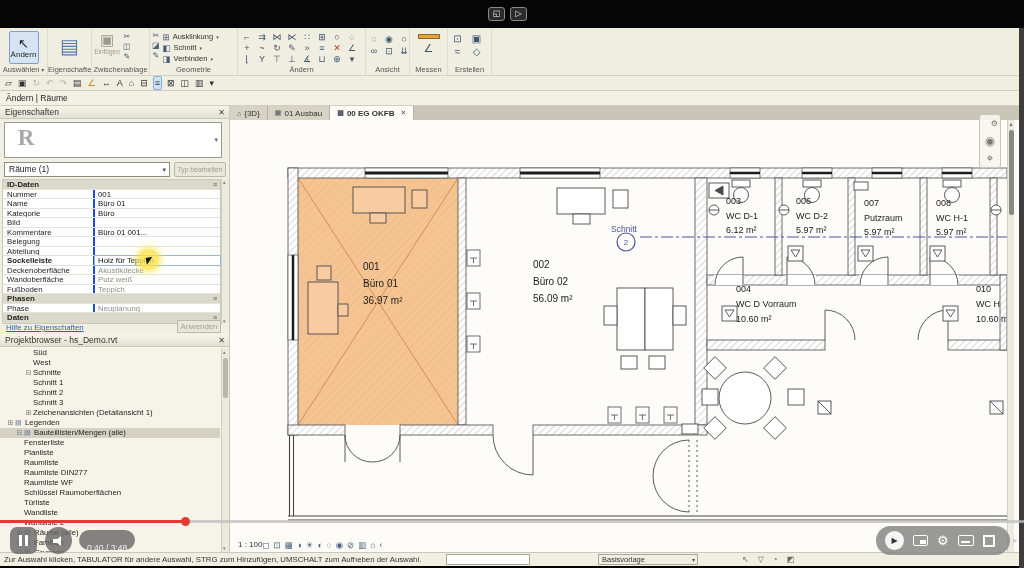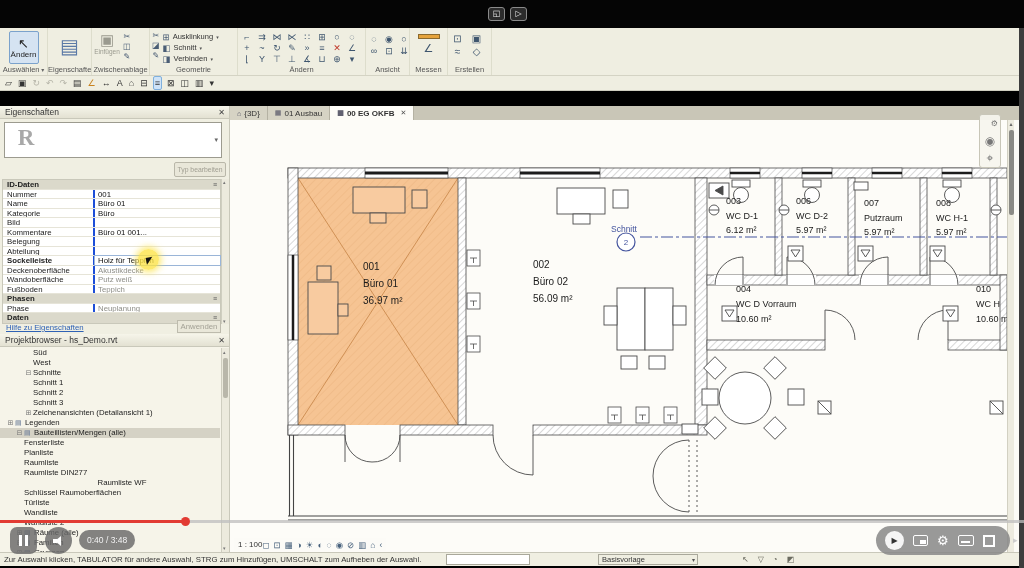--- a/index.html
+++ b/index.html
@@ -116,21 +116,21 @@
 .vprog{position:absolute;left:0;top:520px;width:1024px;height:3px;background:rgba(190,190,190,.75);z-index:40}
 .vfill{width:186px;height:3px;background:#e23b33}
 .vdot{position:absolute;left:181px;top:-3px;width:9px;height:9px;border-radius: 50%;background:#e23b33}
 .pctl{position:absolute;z-index:41}
 .pause{left:10px;top:527px;width:27px;height:27px;border-radius:7px;background:rgba(105,105,105,.82);display:flex;align-items:center;justify-content:center;gap:3px}
 .pbar{width:3px;height:11px;background:#fff}
 .vol{left:45px;top:527px;width:27px;height:27px;border-radius:50%;background:rgba(105,105,105,.82);display:flex;align-items:center;justify-content:center}
 .spk{position:relative;width:11px;height:10px}
 .spk::before{content:"";position:absolute;left:0;top:3px;width:4px;height:4px;background:#fff}
 .spk::after{content:"";position:absolute;left:2px;top:0;border-top:5px solid transparent;border-bottom:5px solid transparent;border-right:6px solid #fff}
-.ptime{left:79px;top:530px;height:20px;border-radius:10px;background:rgba(105,105,105,.82);color:#f2f2f2;font-size:8.5px;line-height:20px;padding:0 8px}
+.ptime{left:79px;top:530px;height:20px;border-radius:10px;background:rgba(105,105,105,.82);color:#f2f2f2;font-size:8.5px;line-height:20px;padding:8px 8px}
 .prpill{left:876px;top:526px;width:134px;height:29px;border-radius:15px;background:rgba(135,135,135,.85);display:flex;align-items:center;gap:9px;padding:0 9px}
 .pplay{width:19px;height:19px;border-radius:50%;background:#f5f5f5;color:#333;font-size:8px;line-height:19px;text-align:center;flex:none}
 .ppip{width:15px;height:11px;border:1.5px solid #fff;border-radius:2px;position:relative;flex:none}
 .ppip::after{content:"";position:absolute;right:1px;bottom:1px;width:6px;height:4px;background:#fff}
 .pgear{color:#fff;font-size:13px;line-height:13px;flex:none}
 .pcc{width:16px;height:11px;border:1.5px solid #fff;border-radius:2px;position:relative;flex:none}
 .pcc::after{content:"";position:absolute;left:2px;bottom:2px;width:9px;height:2px;background:#fff}
 .pfs{width:12px;height:12px;border:2px solid #fff;flex:none}
 .pnext{position:absolute;left:1013px;top:535px;color:#ccc;font-size:9px;z-index:41}
 .ycur{position:absolute;left:138px;top:249px;width:21px;height:21px;border-radius:50%;background:rgba(252,227,68,.78);box-shadow:0 0 7px 2px rgba(252,227,68,.8);z-index:30}
@@ -278,30 +278,32 @@
       <span class="qicon">A</span>
       <span class="qicon">⌂</span>
       <span class="qicon">⊟</span>
       <span class="qicon active">≡</span>
       <span class="qicon">⊠</span>
       <span class="qicon">◫</span>
       <span class="qicon">▥</span>
       <span class="qicon">▾</span>
     </div>
 
+  <div class="modebar">Ändern | Räume</div>
 
   <div class="props">
     <div class="palhead">
       <span>Eigenschaften</span>
       <span class="palx">✕</span>
     </div>
     <div class="typebox">
       <span class="rletter">R</span>
       <span class="typedd">▾</span>
     </div>
+    <div class="roomsel">Räume (1)</div>
     <div class="typeedit">Typ bearbeiten</div>
     <div class="pgrid" id="pgrid">
         <div class="prow section">
           <span class="pl2">ID-Daten</span>
         </div>
         <div class="prow">
           <span class="pl2">Nummer</span>
           <span class="pv">001</span>
         </div>
         <div class="prow">
@@ -404,21 +406,21 @@
         </div>
         <div class="titem" style="padding-left: 24px;">
           <span>Planliste</span>
         </div>
         <div class="titem" style="padding-left: 24px;">
           <span>Raumliste</span>
         </div>
         <div class="titem" style="padding-left: 24px;">
           <span>Raumliste DIN277</span>
         </div>
-        <div class="titem" style="padding-left: 24px; justify-content: center;">
+        <div class="titem" style="padding-left: 24px;">
           <span>Raumliste WF</span>
         </div>
         <div class="titem" style="padding-left: 24px;">
           <span>Schlüssel Raumoberflächen</span>
         </div>
         <div class="titem" style="padding-left: 24px;">
           <span>Türliste</span>
         </div>
         <div class="titem" style="padding-left: 24px;">
           <span>Wandliste</span>

